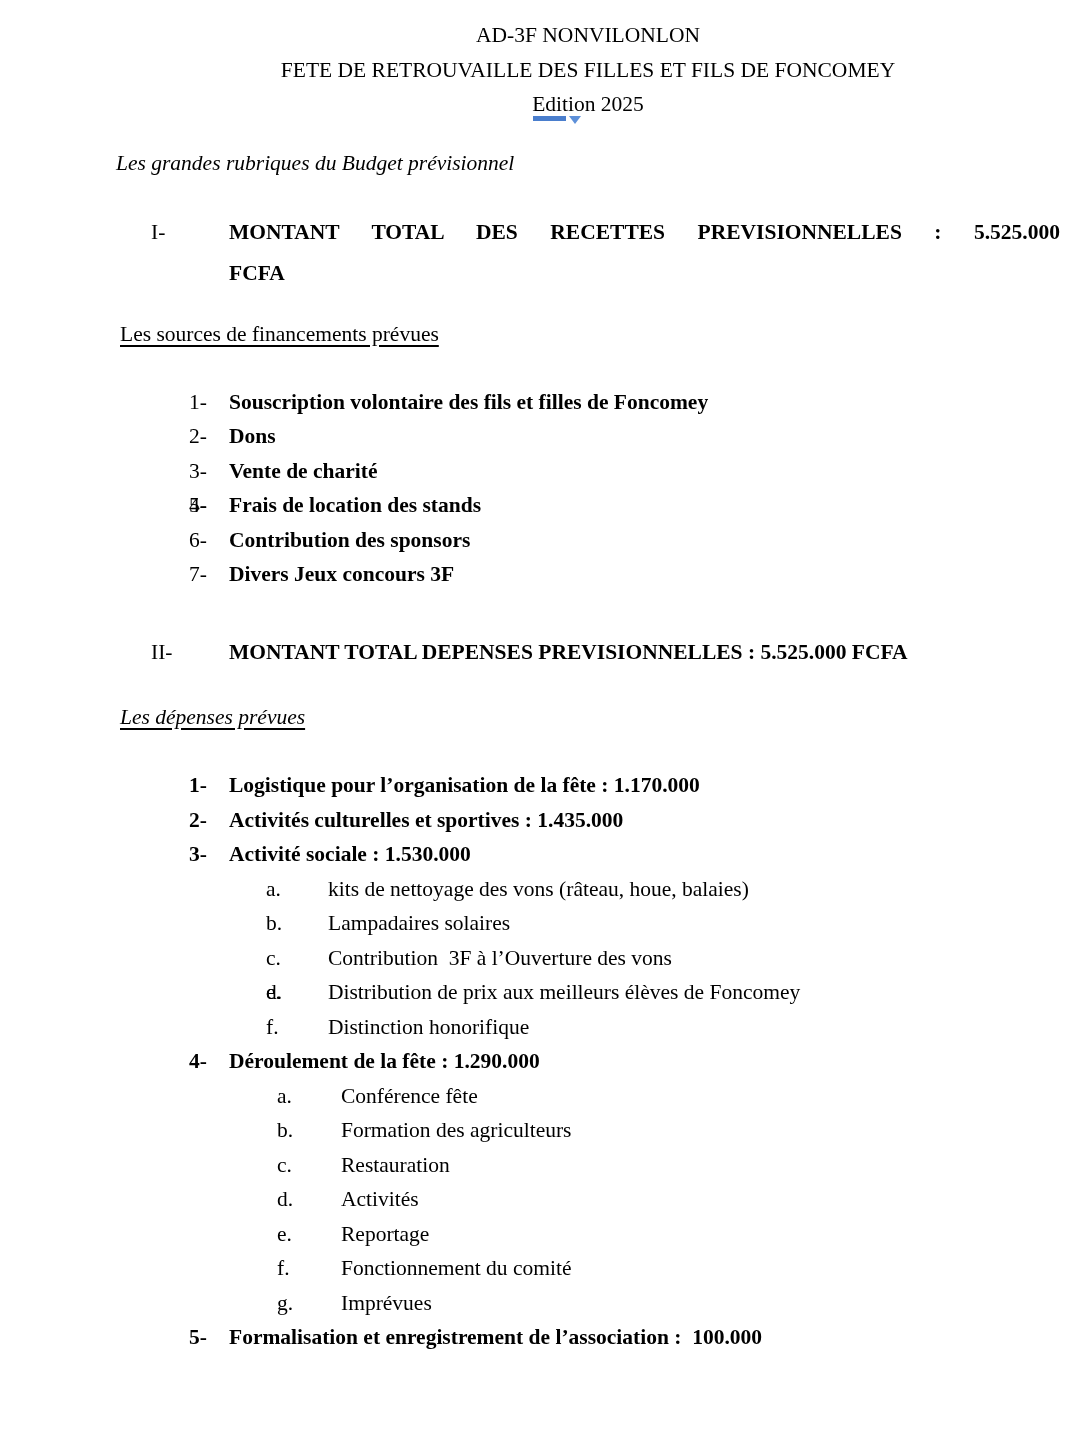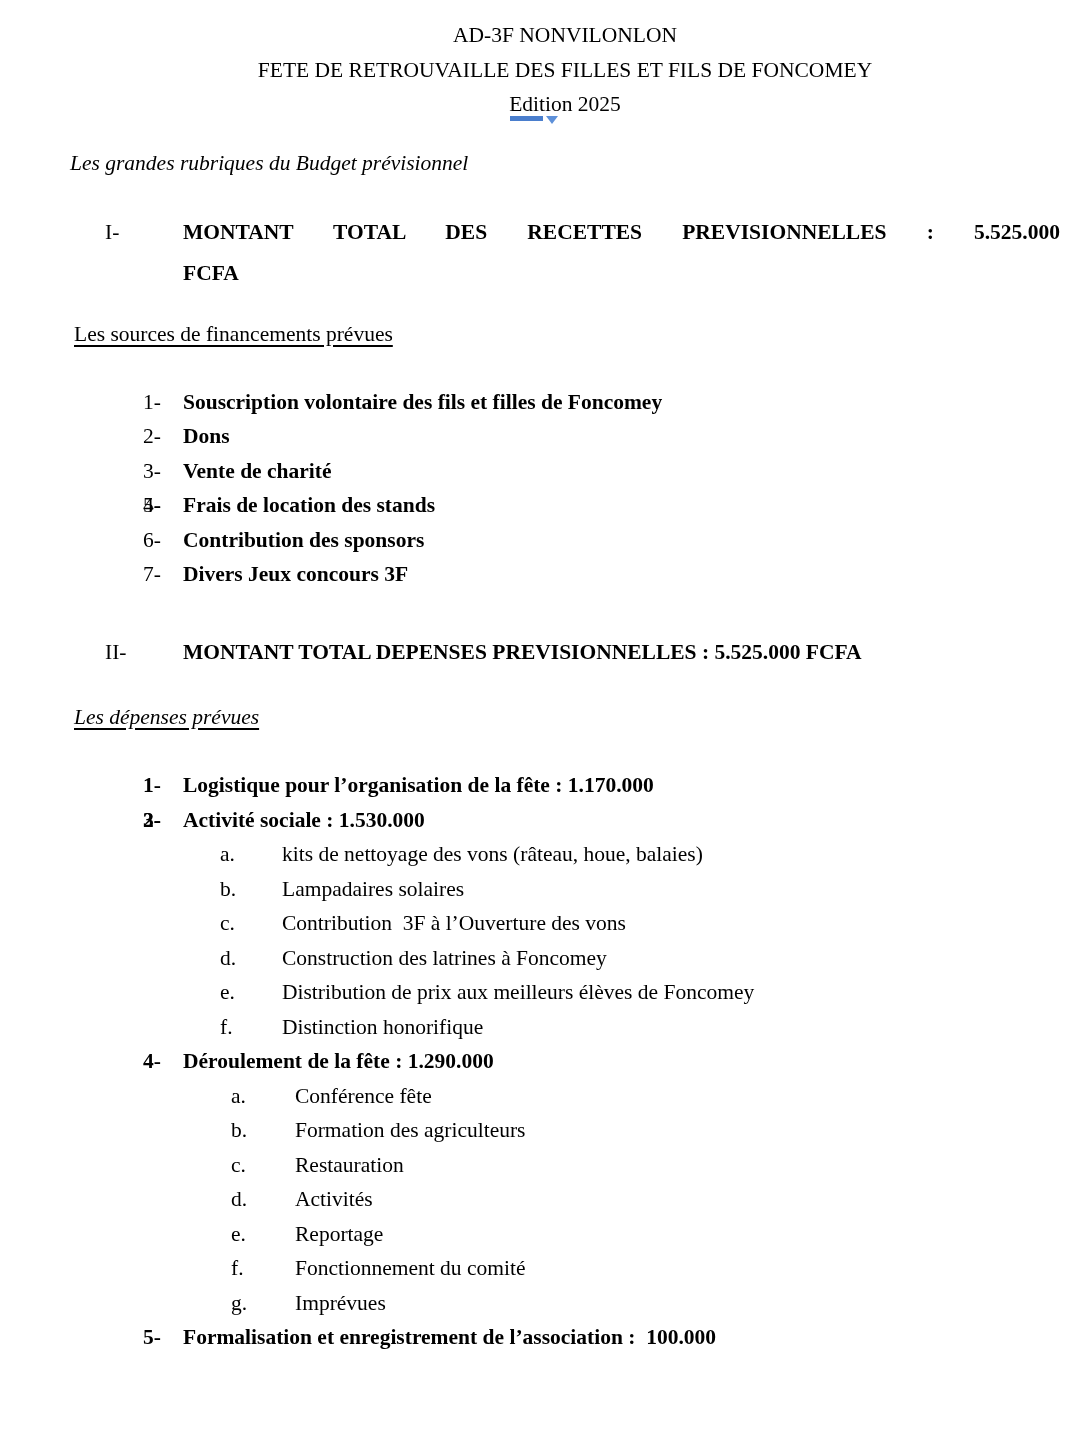--- a/index.html
+++ b/index.html
@@ -6,21 +6,21 @@
   body{
     width:1088px;height:1456px;overflow:hidden;
     color:var(--text,#000);
     font-family:"Liberation Serif","DejaVu Serif",serif;
     font-size:21.5px;
   }
   .page{
     position:relative;box-sizing:border-box;
     width:1088px;height:1456px;
     background:var(--background,#fff);
-    padding:18px 28px 0 70px;
+    padding:18px 28px 0 116px;
   }
   .title-block{text-align:center;line-height:34.5px;}
   .edition-wrap{position:relative;display:inline-block;line-height:34.5px;}
   .ed-bar{
     position:absolute;left:1px;top:29px;width:33px;height:5px;
     background:var(--edition-marker-bar,#4a7ecd);
   }
   .ed-arrow{
     position:absolute;left:37px;top:29px;width:0;height:0;
     border-left:6px solid transparent;border-right:6px solid transparent;
@@ -124,40 +124,40 @@
     <span class="u">Les dépenses prévues</span>
   </p>
 
   <div class="ulist2 expense">
     <div class="li lvl-num">
       <span class="marker">1-</span>
       <span class="txt">Logistique pour l’organisation de la fête : 1.170.000</span>
     </div>
     <div class="li lvl-num">
       <span class="marker">2-</span>
+      <span class="txt">Activités culturelles et sportives : 1.435.000</span>
     </div>
     <div class="li lvl-num">
       <span class="marker">3-</span>
       <span class="txt">Activité sociale : 1.530.000</span>
     </div>
     <div class="li lvl-subA">
       <span class="marker">a.</span>
       <span class="txt">kits de nettoyage des vons (râteau, houe, balaies)</span>
     </div>
     <div class="li lvl-subA">
       <span class="marker">b.</span>
       <span class="txt">Lampadaires solaires</span>
     </div>
     <div class="li lvl-subA">
       <span class="marker">c.</span>
       <span class="txt">Contribution  3F à l’Ouverture des vons</span>
     </div>
     <div class="li lvl-subA">
       <span class="marker">d.</span>
-      <span class="txt">Construction des latrines à Foncomey</span>
     </div>
     <div class="li lvl-subA">
       <span class="marker">e.</span>
       <span class="txt">Distribution de prix aux meilleurs élèves de Foncomey</span>
     </div>
     <div class="li lvl-subA">
       <span class="marker">f.</span>
       <span class="txt">Distinction honorifique</span>
     </div>
     <div class="li lvl-num">

